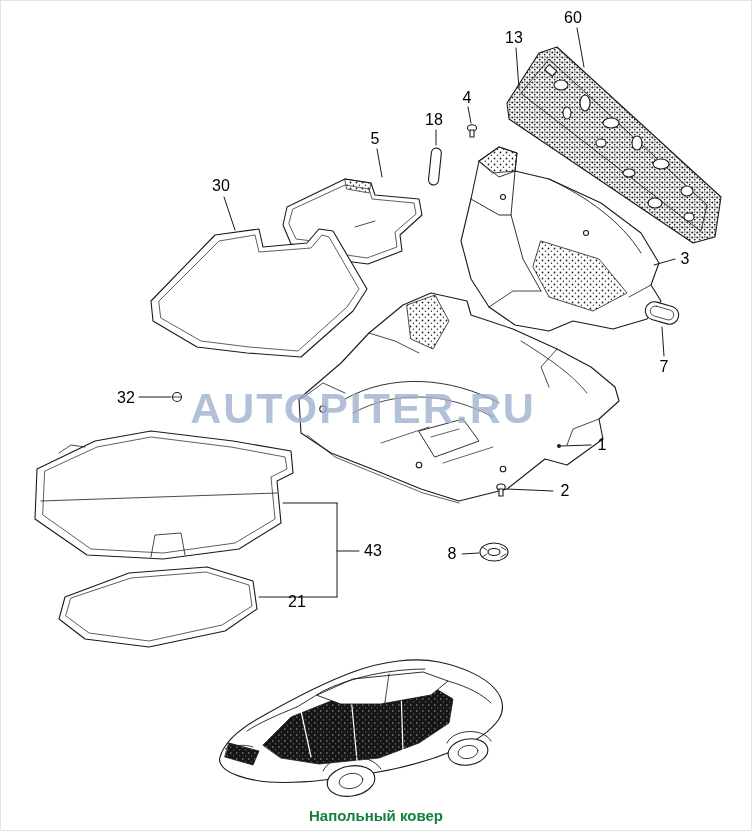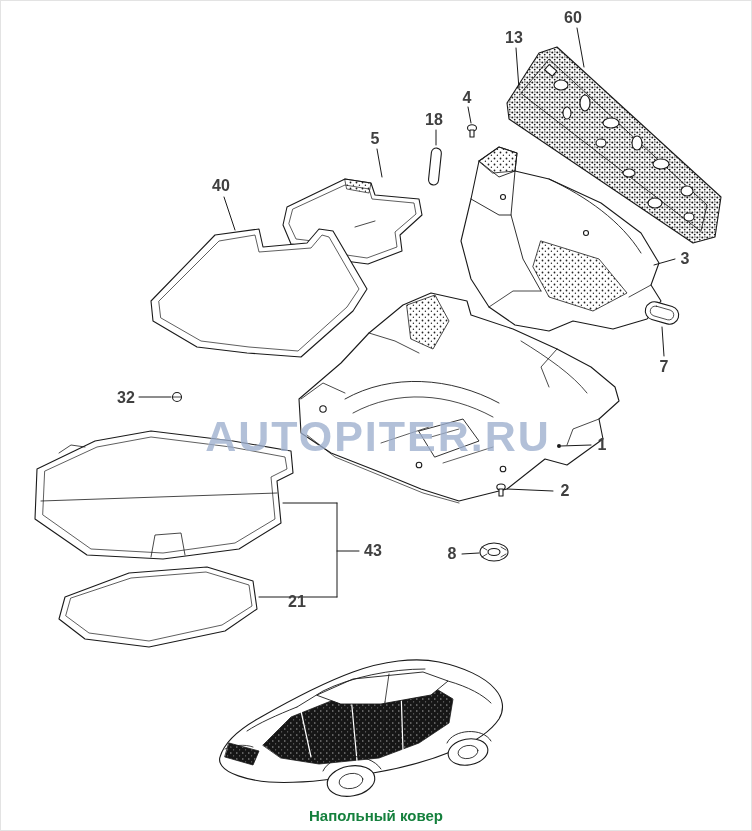--- a/index.html
+++ b/index.html
@@ -11,40 +11,39 @@
     border: 1px solid #e3e3e3;
     box-sizing: border-box;
     font-family: "Liberation Sans", sans-serif;
     overflow: hidden;
   }
   .art { position: absolute; left: 0; top: 0; }
   .callout {
     position: absolute;
     transform: translate(-50%, -50%);
     font-family: "Liberation Sans", sans-serif;
-    font-weight: bold;
+    font-weight: normal;
     font-size: 16px;
-    color: #404040;
+    color: #000000;
     white-space: nowrap;
     line-height: 1;
   }
   .watermark {
     position: absolute;
-    left: 377px;
+    left: 362px;
     top: 407px;
     transform: translate(-50%, -50%);
     font-family: "Liberation Sans", sans-serif;
     font-weight: bold;
     font-size: 43px;
     letter-spacing: 2px;
     color: #9dafce;
     opacity: 0.78;
     white-space: nowrap;
     text-shadow: 0 0 1px #ffffff;
-    margin-top: 28px;
   }
   .caption {
     position: absolute;
     left: 0; right: 0;
     top: 806px;
     text-align: center;
     font-family: "Liberation Sans", sans-serif;
     font-weight: bold;
     font-size: 15px;
     color: #15803d;
@@ -222,21 +221,21 @@
     </g>
   </svg>
 
   <div class="watermark">AUTOPITER.RU</div>
 
   <div class="callout" style="left:572px; top:17px">60</div>
   <div class="callout" style="left:513px; top:37px">13</div>
   <div class="callout" style="left:466px; top:97px">4</div>
   <div class="callout" style="left:433px; top:119px">18</div>
   <div class="callout" style="left:374px; top:138px">5</div>
-  <div class="callout" style="left:220px; top:185px">40</div>
+  <div class="callout" style="left:220px; top:185px">30</div>
   <div class="callout" style="left:684px; top:258px">3</div>
   <div class="callout" style="left:663px; top:366px">7</div>
   <div class="callout" style="left:125px; top:397px">32</div>
   <div class="callout" style="left:601px; top:444px">1</div>
   <div class="callout" style="left:564px; top:490px">2</div>
   <div class="callout" style="left:451px; top:553px">8</div>
   <div class="callout" style="left:372px; top:550px">43</div>
   <div class="callout" style="left:296px; top:601px">21</div>
 
   <div class="caption">Напольный ковер</div>

